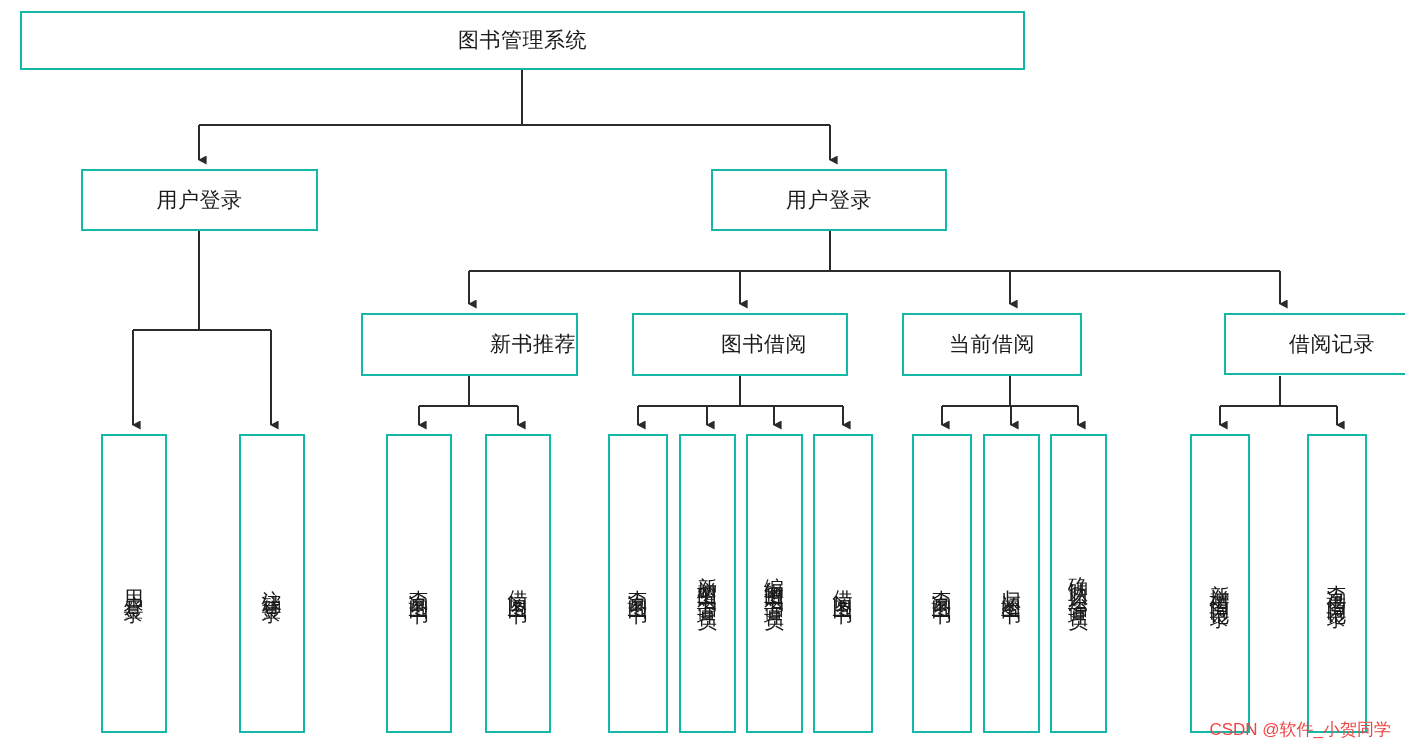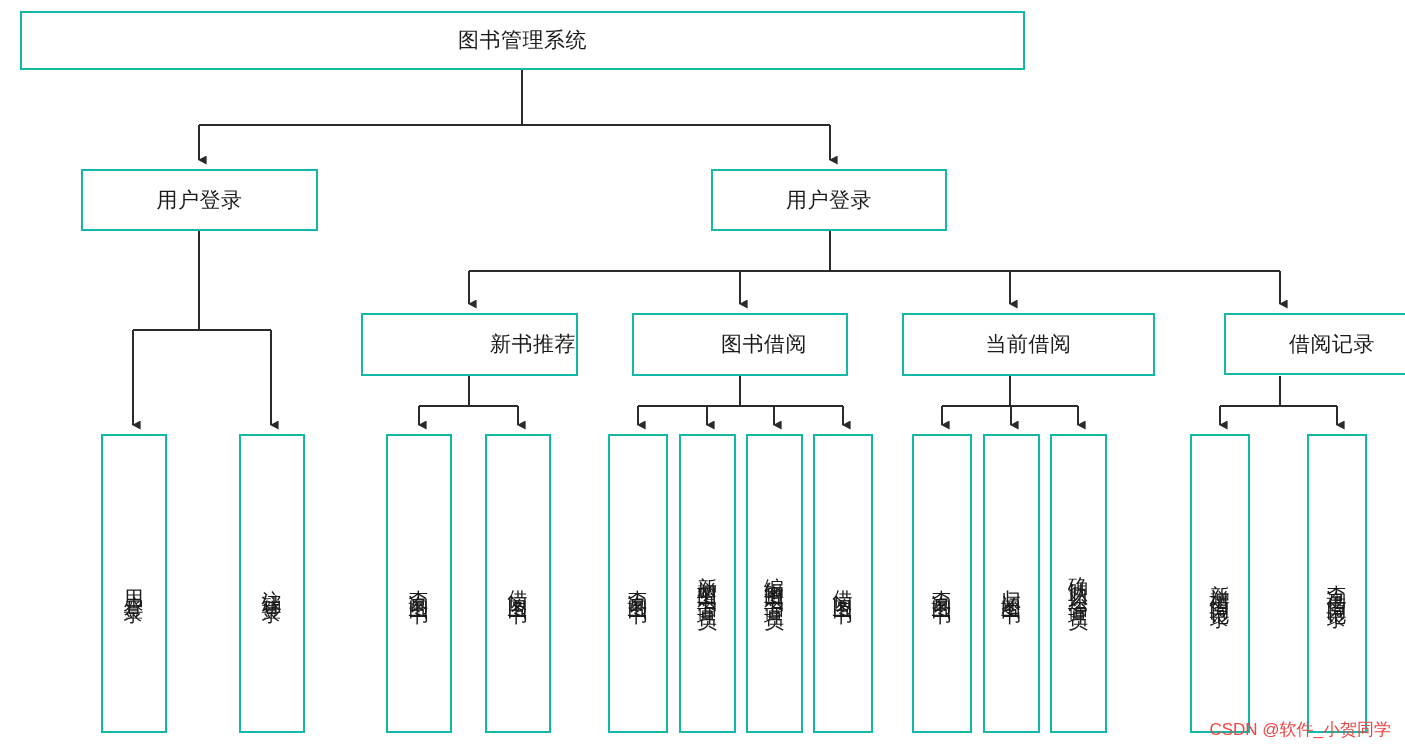--- a/index.html
+++ b/index.html
@@ -142,21 +142,21 @@
   <div class="node-box" style="left:711px; top:169px; width:236px; height:62px;">
     <span class="node-label-h">用户登录</span>
   </div>
 
   <div class="node-box" style="left:361px; top:313px; width:217px; height:63px;justify-content:flex-end;">
     <span class="node-label-h">新书推荐</span>
   </div>
   <div class="node-box" style="left:632px; top:313px; width:216px; height:63px;padding-left:48px;">
     <span class="node-label-h">图书借阅</span>
   </div>
-  <div class="node-box" style="left:902px; top:313px; width:253px; height:63px;">
+  <div class="node-box" style="left:902px; top:313px; width:180px; height:63px;">
     <span class="node-label-h">当前借阅</span>
   </div>
   <div class="node-box" style="left:1224px; top:313px; width:216px; height:62px;">
     <span class="node-label-h">借阅记录</span>
   </div>
 
   <div class="node-box" style="left:101px; top:434px; width:66px; height:299px;">
     <span class="node-label-v">用户登录</span>
   </div>
   <div class="node-box" style="left:239px; top:434px; width:66px; height:299px;">

